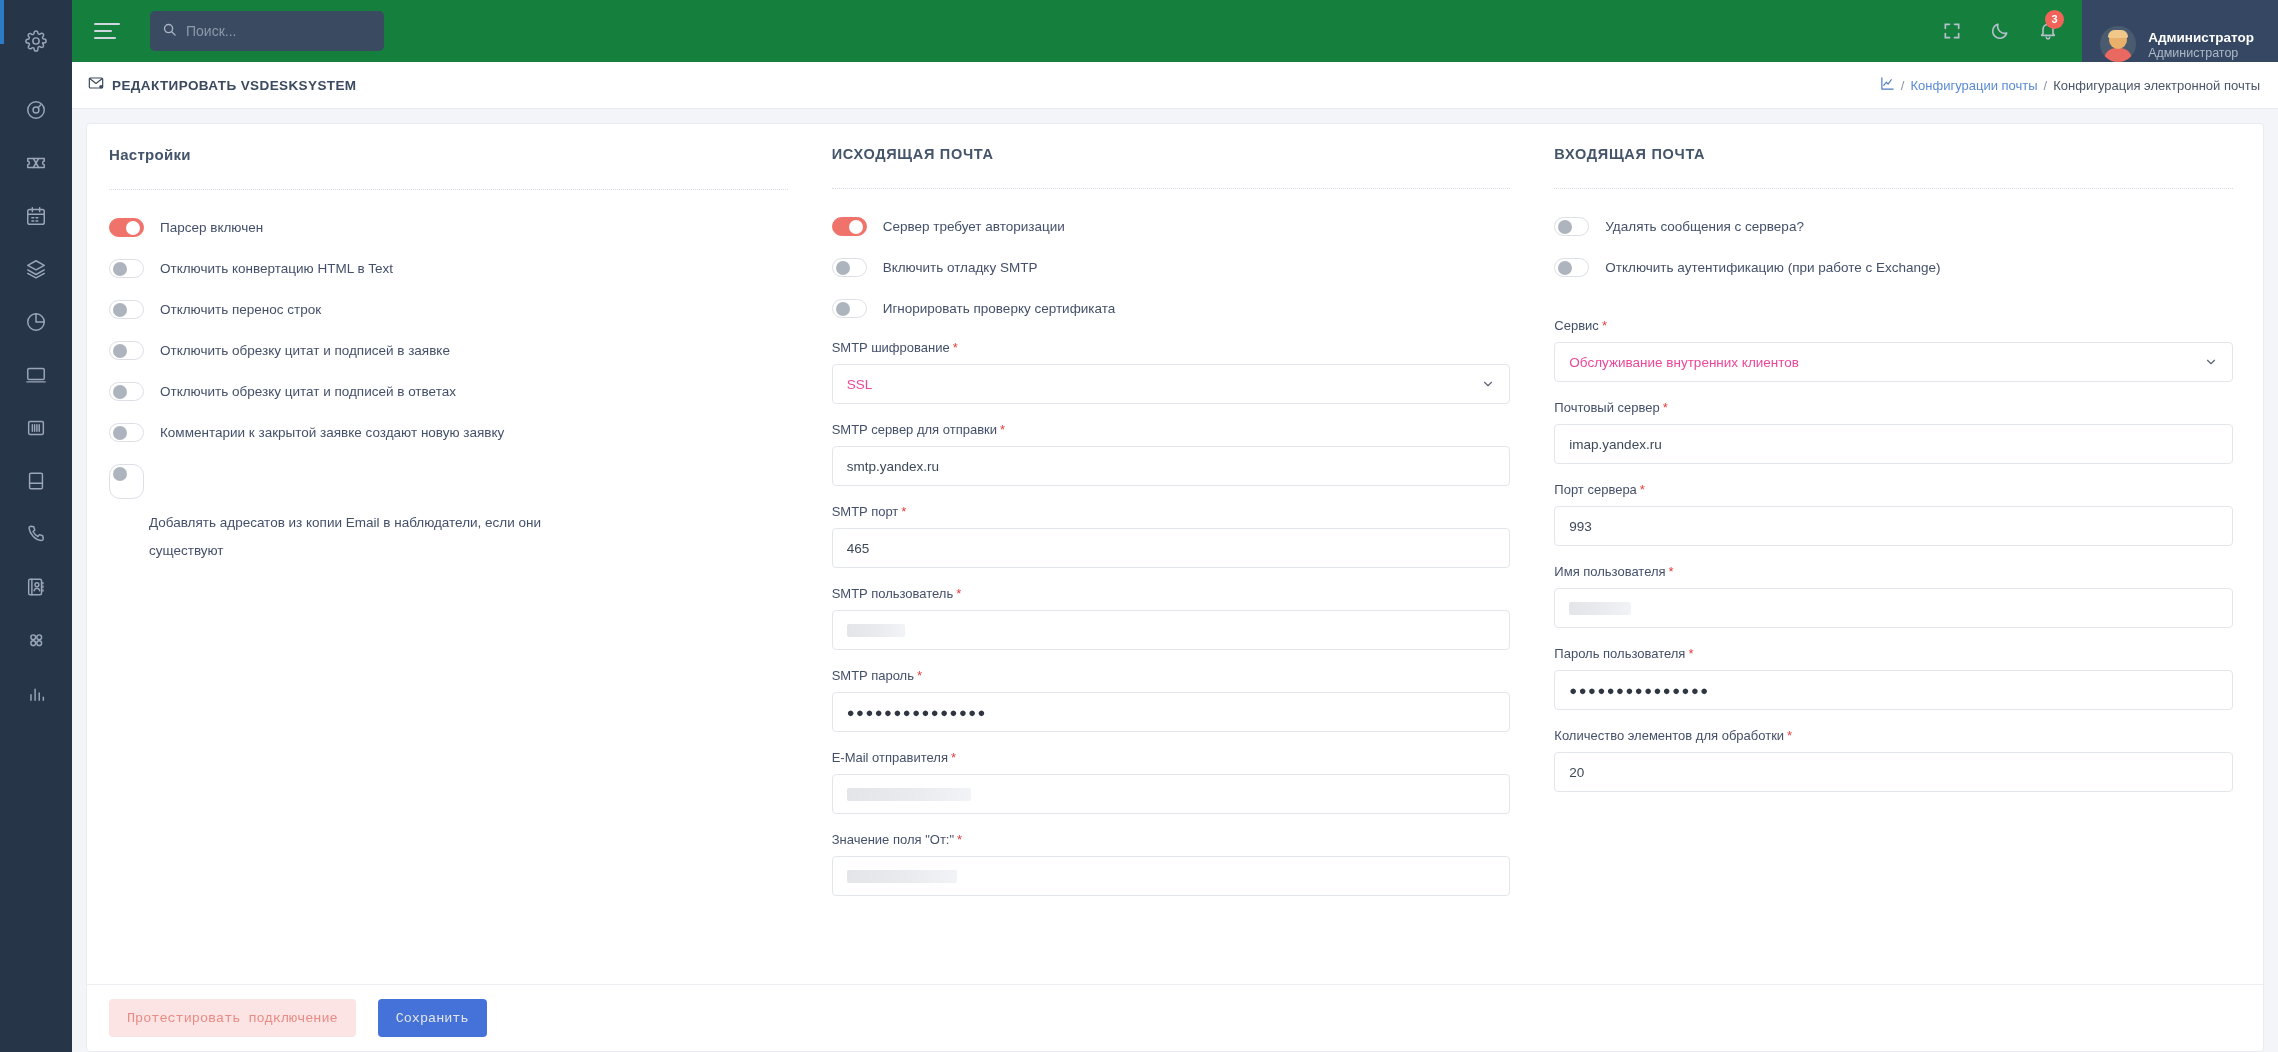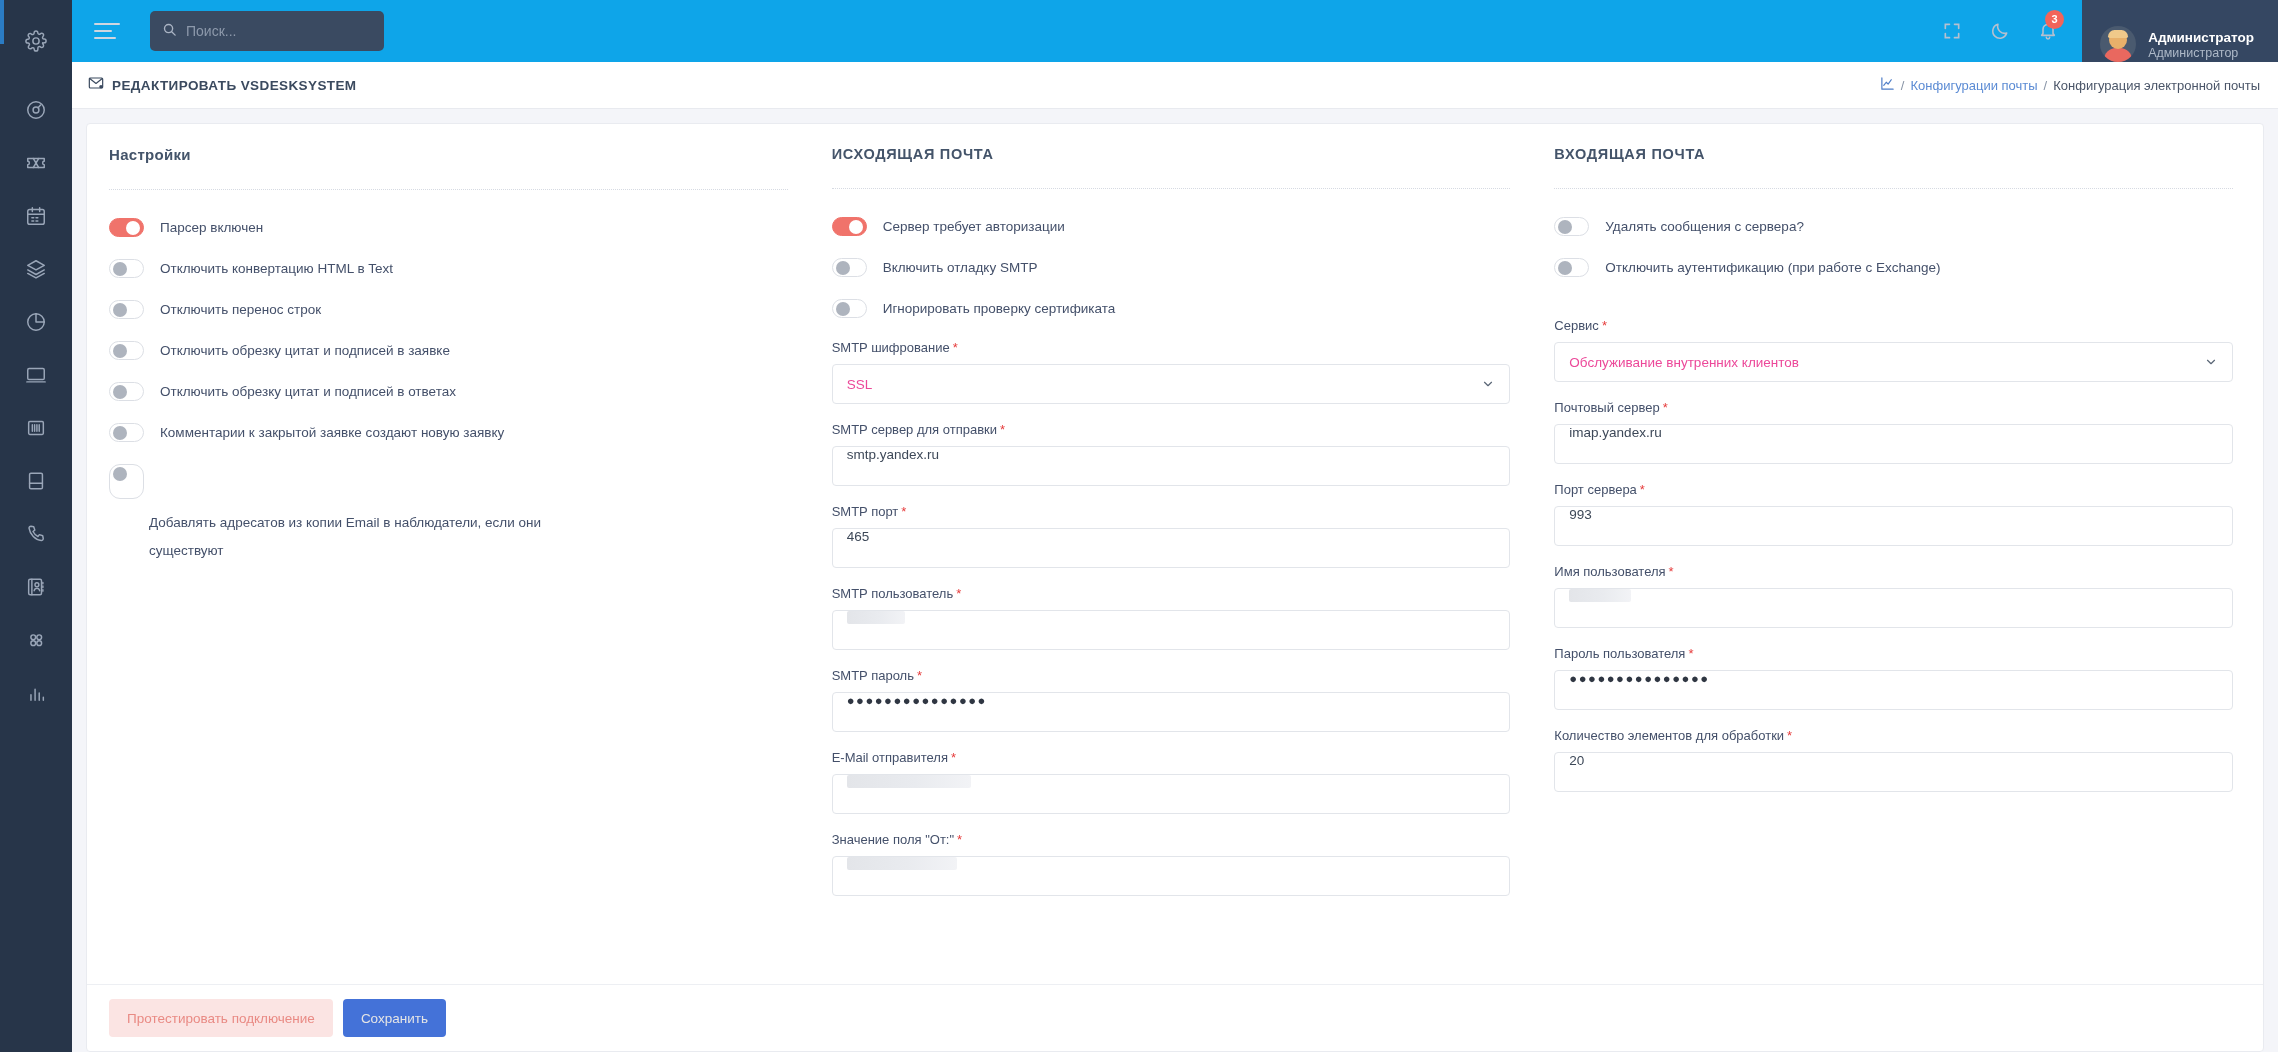--- a/index.html
+++ b/index.html
@@ -28,21 +28,21 @@
     color: #9aa6b8;
   }
   .rail-icon svg { width: 22px; height: 22px; display: block; }
 
   
   .right { flex: 1; display: flex; flex-direction: column; min-width: 0; }
 
   
   .topbar {
     height: 62px; flex: 0 0 62px;
-    background: #0ea5e9;
+    background: #15803d;
     display: flex; align-items: center;
     padding-left: 22px;
     position: relative;
   }
   .burger { width: 34px; height: 34px; display:flex; flex-direction:column; justify-content:center; gap:5px; cursor:pointer; }
   .burger i { display:block; height:2px; background:#cfd6e0; border-radius:2px; }
   .burger i:nth-child(1){ width:26px; }
   .burger i:nth-child(2){ width:18px; }
   .burger i:nth-child(3){ width:22px; }
 
@@ -144,39 +144,39 @@
   .tgl-row.stacked .tgl-label { padding-left: 40px; line-height: 28px; }
 
   
   .field { margin-bottom: 18px; }
   .flabel { font-size: 13px; color: #44506a; margin-bottom: 9px; }
   .flabel .req { color: #e63c3c; margin-left: 3px; }
   .finput {
     width: 100%; height: 40px; border: 1px solid #e2e5ea; border-radius: 4px;
     background: #fff; padding: 0 14px;
     font-size: 13.5px; color: #3d4858; font-family: inherit;
-    display: flex; 
+    display: flex; align-items: center;
     outline: none;
   }
   .fselect {
     width: 100%; height: 40px; border: 1px solid #e2e5ea; border-radius: 4px;
     background: #fff; padding: 0 14px;
     font-size: 13.5px; color: #ec4899;
     display: flex; align-items: center; justify-content: space-between;
     cursor: pointer;
   }
   .fselect svg { width: 14px; height: 14px; color: #5a6676; }
   .masked { display:inline-block; height: 13px; border-radius: 2px;
     background: linear-gradient(90deg,#e3e5e9 0%,#e9ebef 55%,#f2f3f6 100%); }
   .dots { letter-spacing: 1.5px; font-size: 13px; color: #2f3642; }
 
   
   .card-foot {
     border-top: 1px solid #edeff3; padding: 14px 22px;
-    display: flex; gap: 10px; align-items: flex-end;
+    display: flex; gap: 22px; align-items: flex-end; font-family: Liberation Mono, monospace;
   }
   .btn {
     height: 38px; border-radius: 4px; border: 0; cursor: pointer;
     font-size: 13.5px; font-family: inherit; padding: 0 18px;
   }
   .btn-test { background: #fbe4e3; color: #e98a84; }
   .btn-save { background: #4472d8; color: #e5e5e5; }
 </style>
 </head>
 <body>

